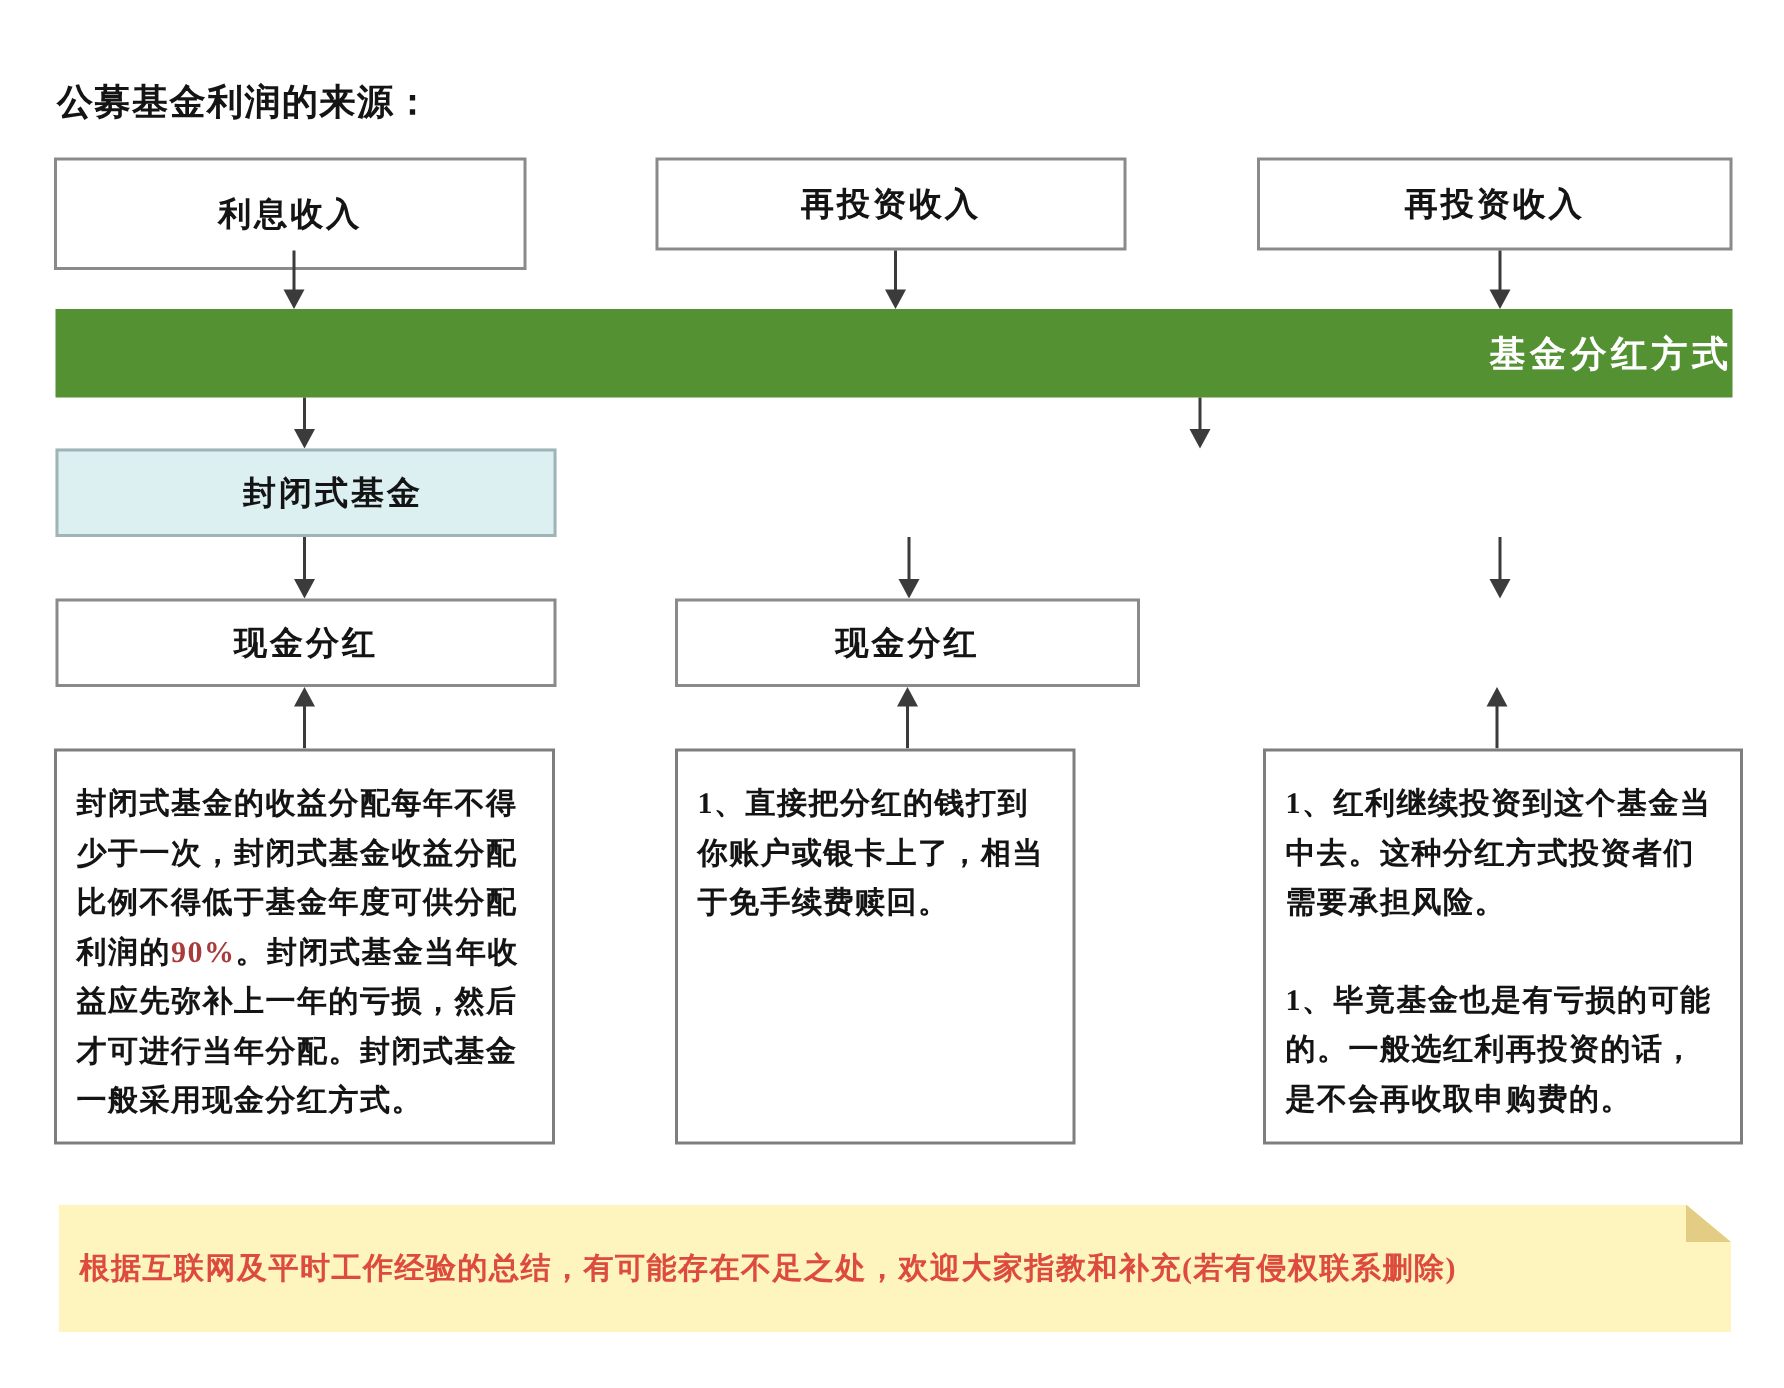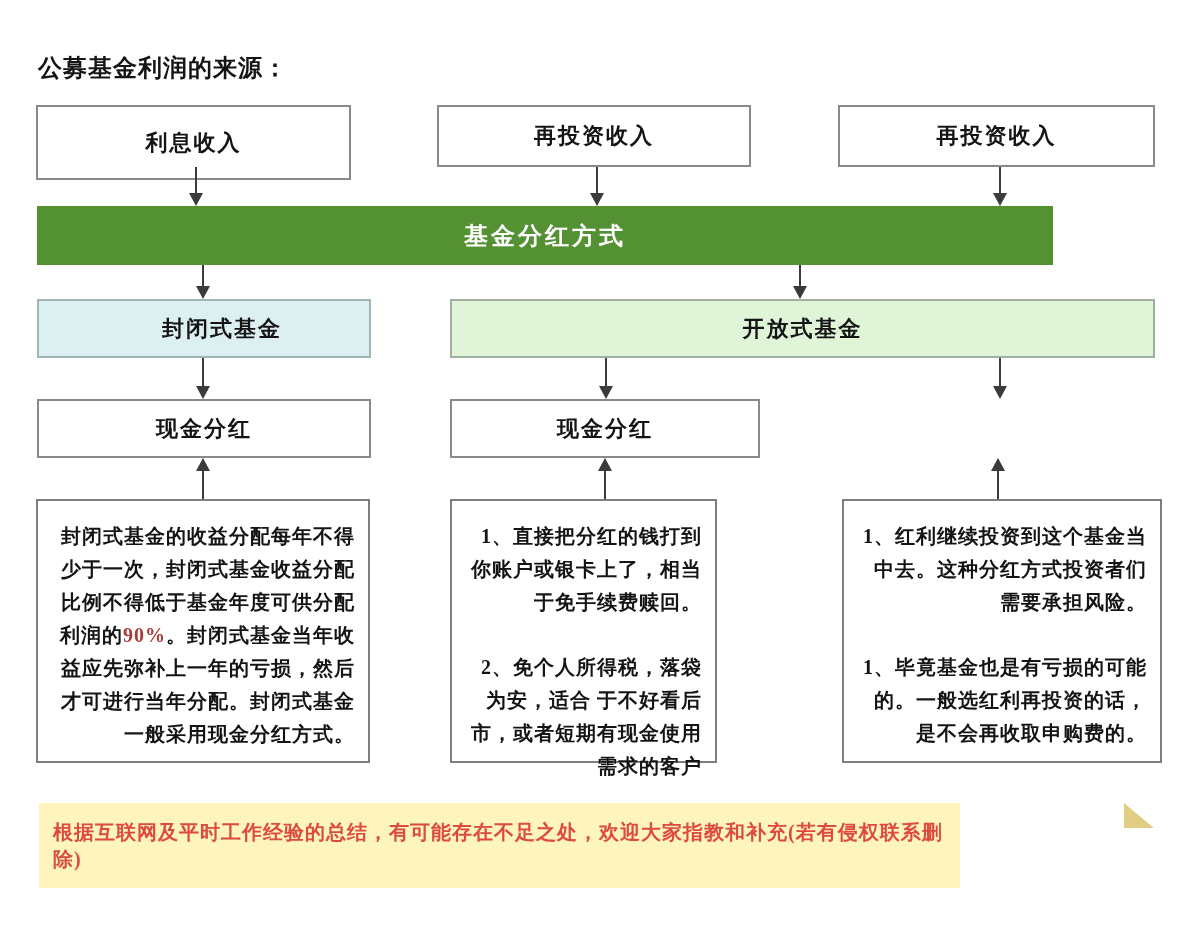--- a/index.html
+++ b/index.html
@@ -25,49 +25,49 @@
     font-size:24px;font-weight:700;color:var(--ink);letter-spacing:1px;
   }
   .box{
     position:absolute;display:flex;align-items:center;justify-content:center;
     background:#ffffff;border:2px solid var(--border);
     font-size:22px;font-weight:700;color:var(--ink);letter-spacing:2px;
   }
   .box.cyan{background:var(--cyan);border-color:#9fb4b6;padding-left:36px;}
   .box.open{background:var(--lightgreen);border-color:#9fb0a0;}
   .bar{
-    position:absolute;left:37px;top:206px;width:1016px;height:59px;
-    background:var(--green);display:flex;align-items:center;justify-content:center;
+    position:absolute;left:37px;top:206px;width:1118px;height:59px;
+    background:var(--green);display:flex;align-items:center;justify-content:flex-end;
     color:#ffffff;font-size:24px;font-weight:700;letter-spacing:3px;
   }
   .detail{
     position:absolute;top:499px;height:264px;background:#ffffff;
     border:2px solid #7e7e7e;padding:19px 13px 0 13px;
     font-size:20px;font-weight:700;color:var(--ink);
-    line-height:1.65;letter-spacing:1px;text-align:right;
+    line-height:1.65;letter-spacing:1px;text-align:left;
   }
   .detail p + p{margin-top:32px;}
   .hl{color:var(--darkred);}
   .arrow{position:absolute;width:14px;}
   .arrow i{display:block;}
   .arrow .shaft{position:absolute;left:6px;width:2px;background:var(--arrow);}
   .arrow.down .shaft{top:0;bottom:12px;}
   .arrow.down .head{
     position:absolute;bottom:0;left:0;width:0;height:0;
     border-left:7px solid transparent;border-right:7px solid transparent;
     border-top:13px solid var(--arrow);
   }
   .arrow.up .shaft{top:12px;bottom:0;}
   .arrow.up .head{
     position:absolute;top:0;left:0;width:0;height:0;
     border-left:7px solid transparent;border-right:7px solid transparent;
     border-bottom:13px solid var(--arrow);
   }
   .note{
-    position:absolute;left:39px;top:803px;width:921px;height:85px;
+    position:absolute;left:39px;top:803px;width:1115px;height:85px;
     background:var(--noteyellow);
     clip-path:polygon(0 0,1085px 0,100% 25px,100% 100%,0 100%);
     display:flex;align-items:center;
     padding-left:14px;
     font-size:20px;font-weight:700;color:var(--red);letter-spacing:1px;
   }
   .note-fold{
     position:absolute;left:1124px;top:803px;width:30px;height:25px;
     background:var(--notefold);
     clip-path:polygon(0 0,100% 100%,0 100%);
@@ -112,23 +112,20 @@
       <i class="head"></i>
     </div>
   <div class="arrow down" style="left:793px;top:265px;height:34px">
       <i class="shaft"></i>
       <i class="head"></i>
     </div>
 
   <div class="box cyan" style="left:37px;top:299px;width:334px;height:59px">
     <span>封闭式基金</span>
   </div>
-  <div class="box open" style="left:450px;top:299px;width:705px;height:59px">
-    <span>开放式基金</span>
-  </div>
 
   <div class="arrow down" style="left:196px;top:358px;height:41px">
       <i class="shaft"></i>
       <i class="head"></i>
     </div>
   <div class="arrow down" style="left:599px;top:358px;height:41px">
       <i class="shaft"></i>
       <i class="head"></i>
     </div>
   <div class="arrow down" style="left:993px;top:358px;height:41px">
@@ -155,21 +152,20 @@
       <i class="shaft"></i>
       <i class="head"></i>
     </div>
 
   <div class="detail" style="left:36px;width:334px">
     <p><span>封闭式基金的收益分配每年不得少于一次，封闭式基金收益分配比例不得低于基金年度可供分配利润的</span><span class="hl">90%</span><span>。封闭式基金当年收益应先弥补上一年的亏损，然后才可进行当年分配。封闭式基金一般采用现金分红方式。</span></p>
   </div>
 
   <div class="detail" style="left:450px;width:267px">
     <p>1、直接把分红的钱打到你账户或银卡上了，相当于免手续费赎回。</p>
-    <p>2、免个人所得税，落袋为安，适合 于不好看后市，或者短期有现金使用需求的客户</p>
   </div>
 
   <div class="detail" style="left:842px;width:320px">
     <p>1、红利继续投资到这个基金当中去。这种分红方式投资者们需要承担风险。</p>
     <p>1、毕竟基金也是有亏损的可能的。一般选红利再投资的话，是不会再收取申购费的。</p>
   </div>
 
   <div class="note">
     <span>根据互联网及平时工作经验的总结，有可能存在不足之处，欢迎大家指教和补充(若有侵权联系删除)</span>
   </div>

